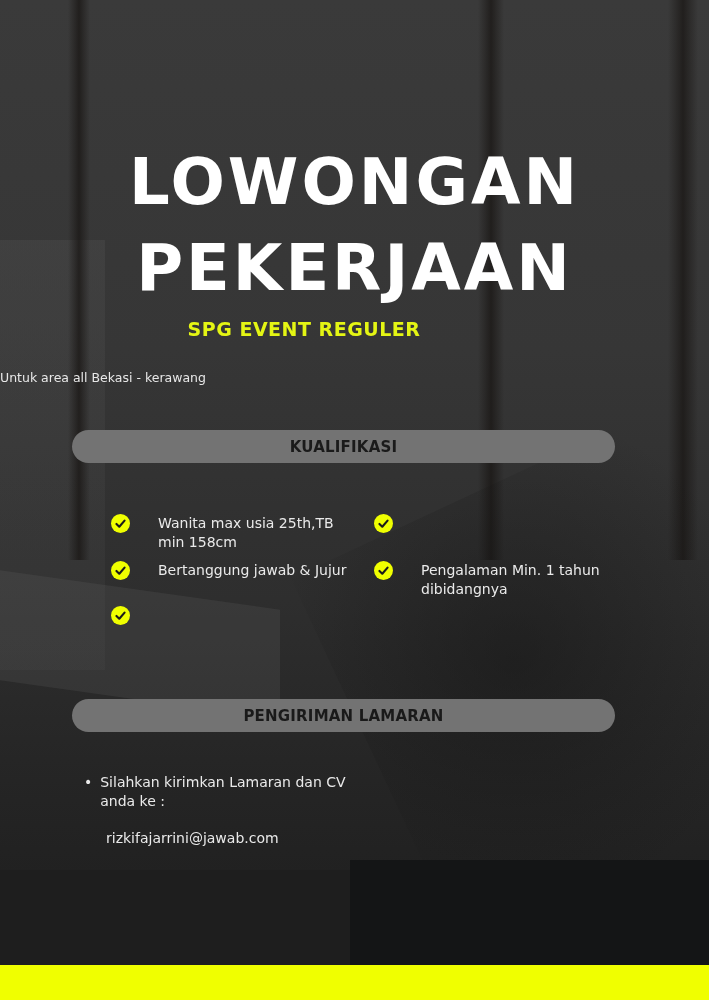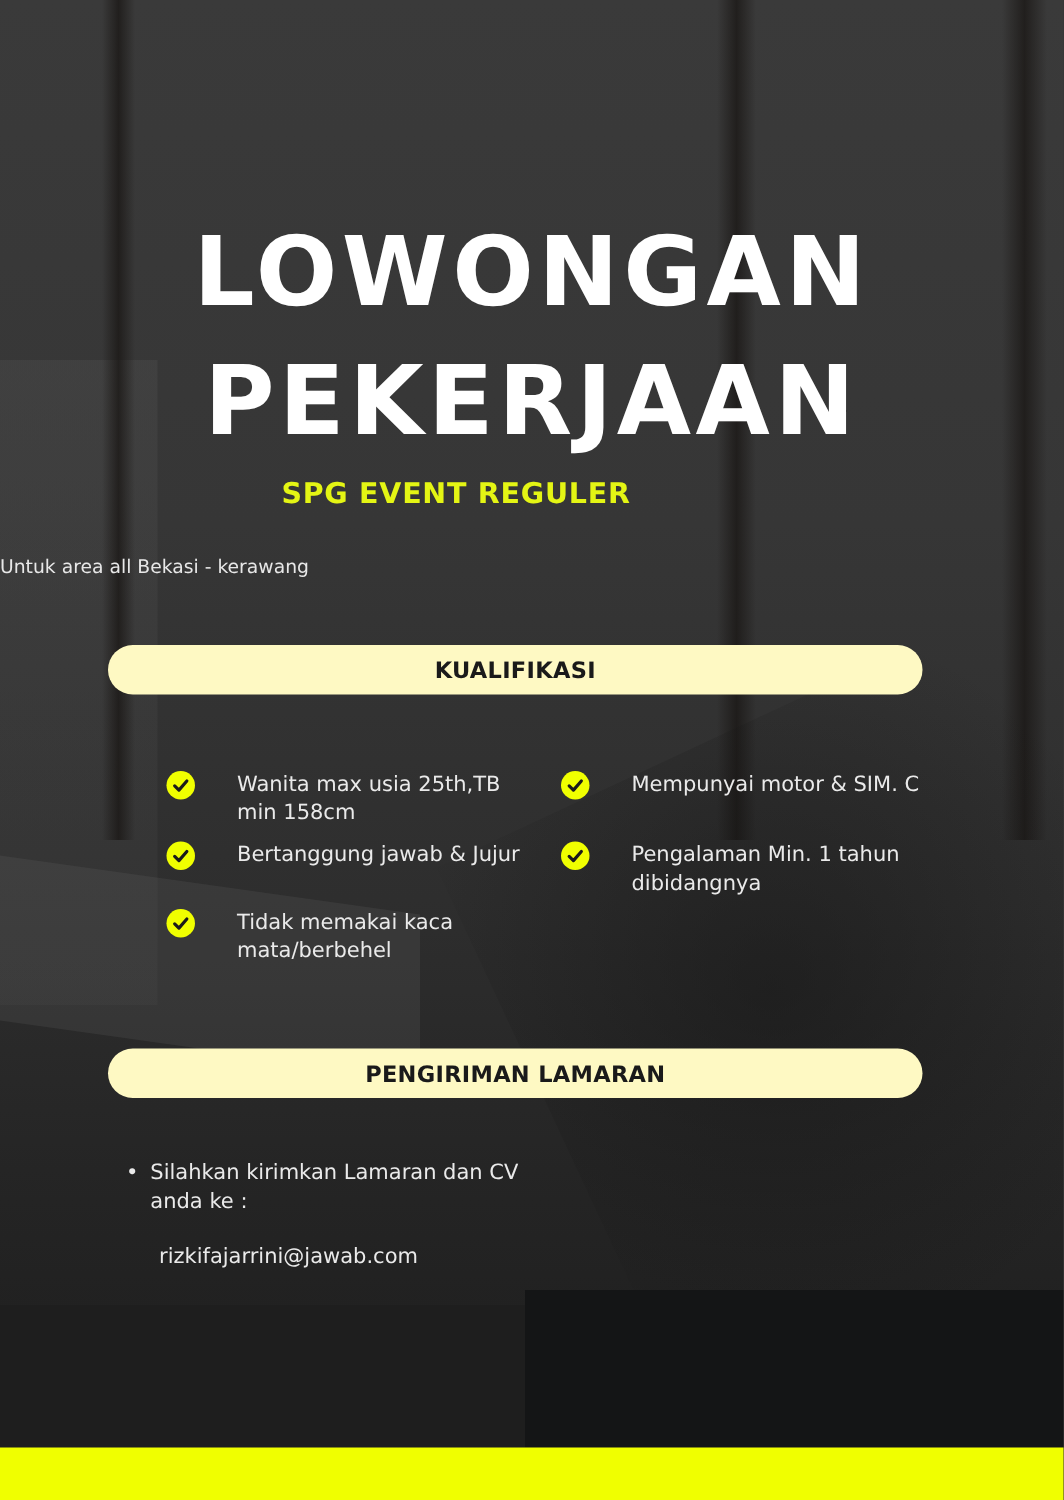--- a/index.html
+++ b/index.html
@@ -37,21 +37,21 @@
     .subtitle {
       position: absolute; top: 318px; left: 0; width: 608px; text-align: center;
       color: #e4f514; font-weight: bold; font-size: 19px; letter-spacing: 0.5px;
     }
     .area {
       position: absolute; top: 370px; left: 0; width: 685px; text-align: left;
       color: #e8e8e8; font-size: 12.5px;
     }
     .pill {
       position: absolute; left: 72px; width: 543px; height: 33px; border-radius: 17px;
-      background: #fef9c3; color: #1a1a1a; font-weight: bold; font-size: 15px;
+      background: #737373; color: #1a1a1a; font-weight: bold; font-size: 15px;
       display: flex; align-items: center; justify-content: center; letter-spacing: 0.2px;
     }
     .pill.k { top: 430px; }
     .pill.p { top: 699px; }
 
     .qual { position: absolute; display: flex; gap: 20px; align-items: flex-start; color: #eaeaea; font-size: 14px; line-height: 19px; }
     .check {
       flex: 0 0 auto; width: 19px; height: 19px; border-radius: 50%; background: #f0ff00;
       display: flex; align-items: center; justify-content: center; margin-top: 0px; margin-right: 8px;
     }
@@ -108,29 +108,27 @@
         </svg>
     </span>
     <span>Bertanggung jawab &amp; Jujur</span>
   </div>
   <div class="qual q3">
     <span class="check">
       <svg viewBox="0 0 16 16">
           <path d="M3 8.5 L6.5 12 L13 4.5" fill="none" stroke="#1a1a1a" stroke-width="2.6" stroke-linecap="round" stroke-linejoin="round"></path>
         </svg>
     </span>
-    <span>Tidak memakai kaca mata/berbehel</span>
   </div>
   <div class="qual q4">
     <span class="check">
       <svg viewBox="0 0 16 16">
           <path d="M3 8.5 L6.5 12 L13 4.5" fill="none" stroke="#1a1a1a" stroke-width="2.6" stroke-linecap="round" stroke-linejoin="round"></path>
         </svg>
     </span>
-    <span>Mempunyai motor &amp; SIM. C</span>
   </div>
   <div class="qual q5">
     <span class="check">
       <svg viewBox="0 0 16 16">
           <path d="M3 8.5 L6.5 12 L13 4.5" fill="none" stroke="#1a1a1a" stroke-width="2.6" stroke-linecap="round" stroke-linejoin="round"></path>
         </svg>
     </span>
     <span>Pengalaman Min. 1 tahun dibidangnya</span>
   </div>
 

